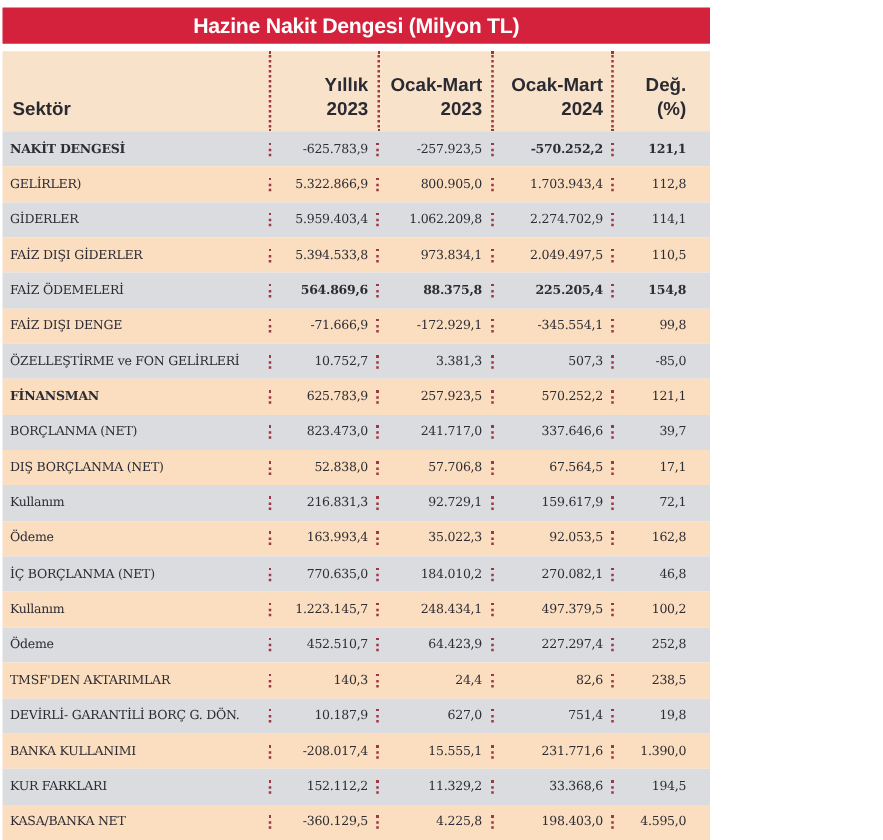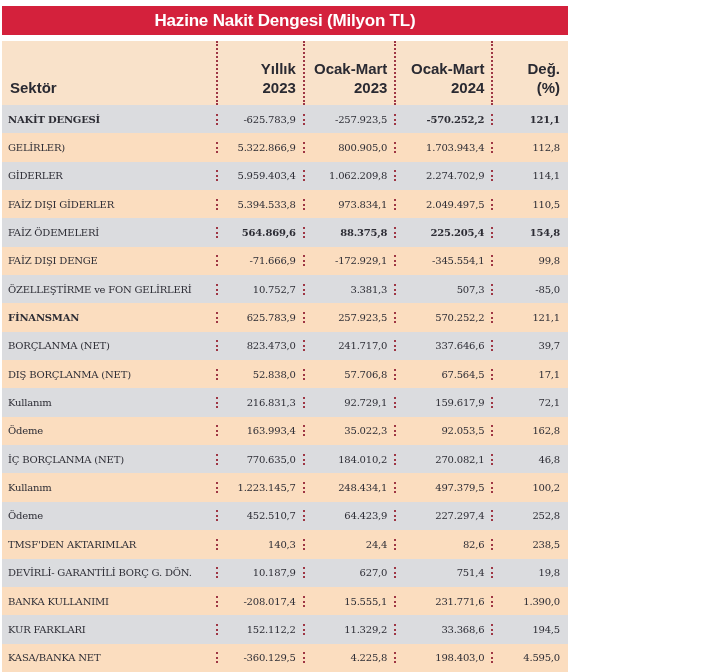--- a/index.html
+++ b/index.html
@@ -23,21 +23,21 @@
   .hc .lines{width:100%;text-align:right;}
   .c0{width:268px;}
   .c1{width:107px;}
   .c2{width:113px;}
   .c3{width:120px;}
   .c4{width:94px;}
   .sep{border-left:2px dotted #9e3644;}
   .hc.c0{justify-content:flex-start;padding-left:8px;}
   .hc.c0 .lines{text-align:left;}
   .pad-r{padding-right:7px;}
-  .c4.pad-r{padding-right:8px;}
+  .c4.pad-r{padding-right:19px;}
   .rows{position:absolute;top:105px;left:2px;right:2px;}
   .row{display:flex;height:28.35px;align-items:center;font-size:10px;letter-spacing:-0.2px;}
   .row.gray{background:#dbdcdf;}
   .row.peach{background:#fbddbf;}
   .row .label{box-sizing:border-box;white-space:nowrap;padding-left:6px;}
   .row .label.ind1{}
   .row .label.ind2{}
   .row .val{box-sizing:border-box;text-align:right;white-space:nowrap;}
   .b{font-weight:bold;}
 </style>

